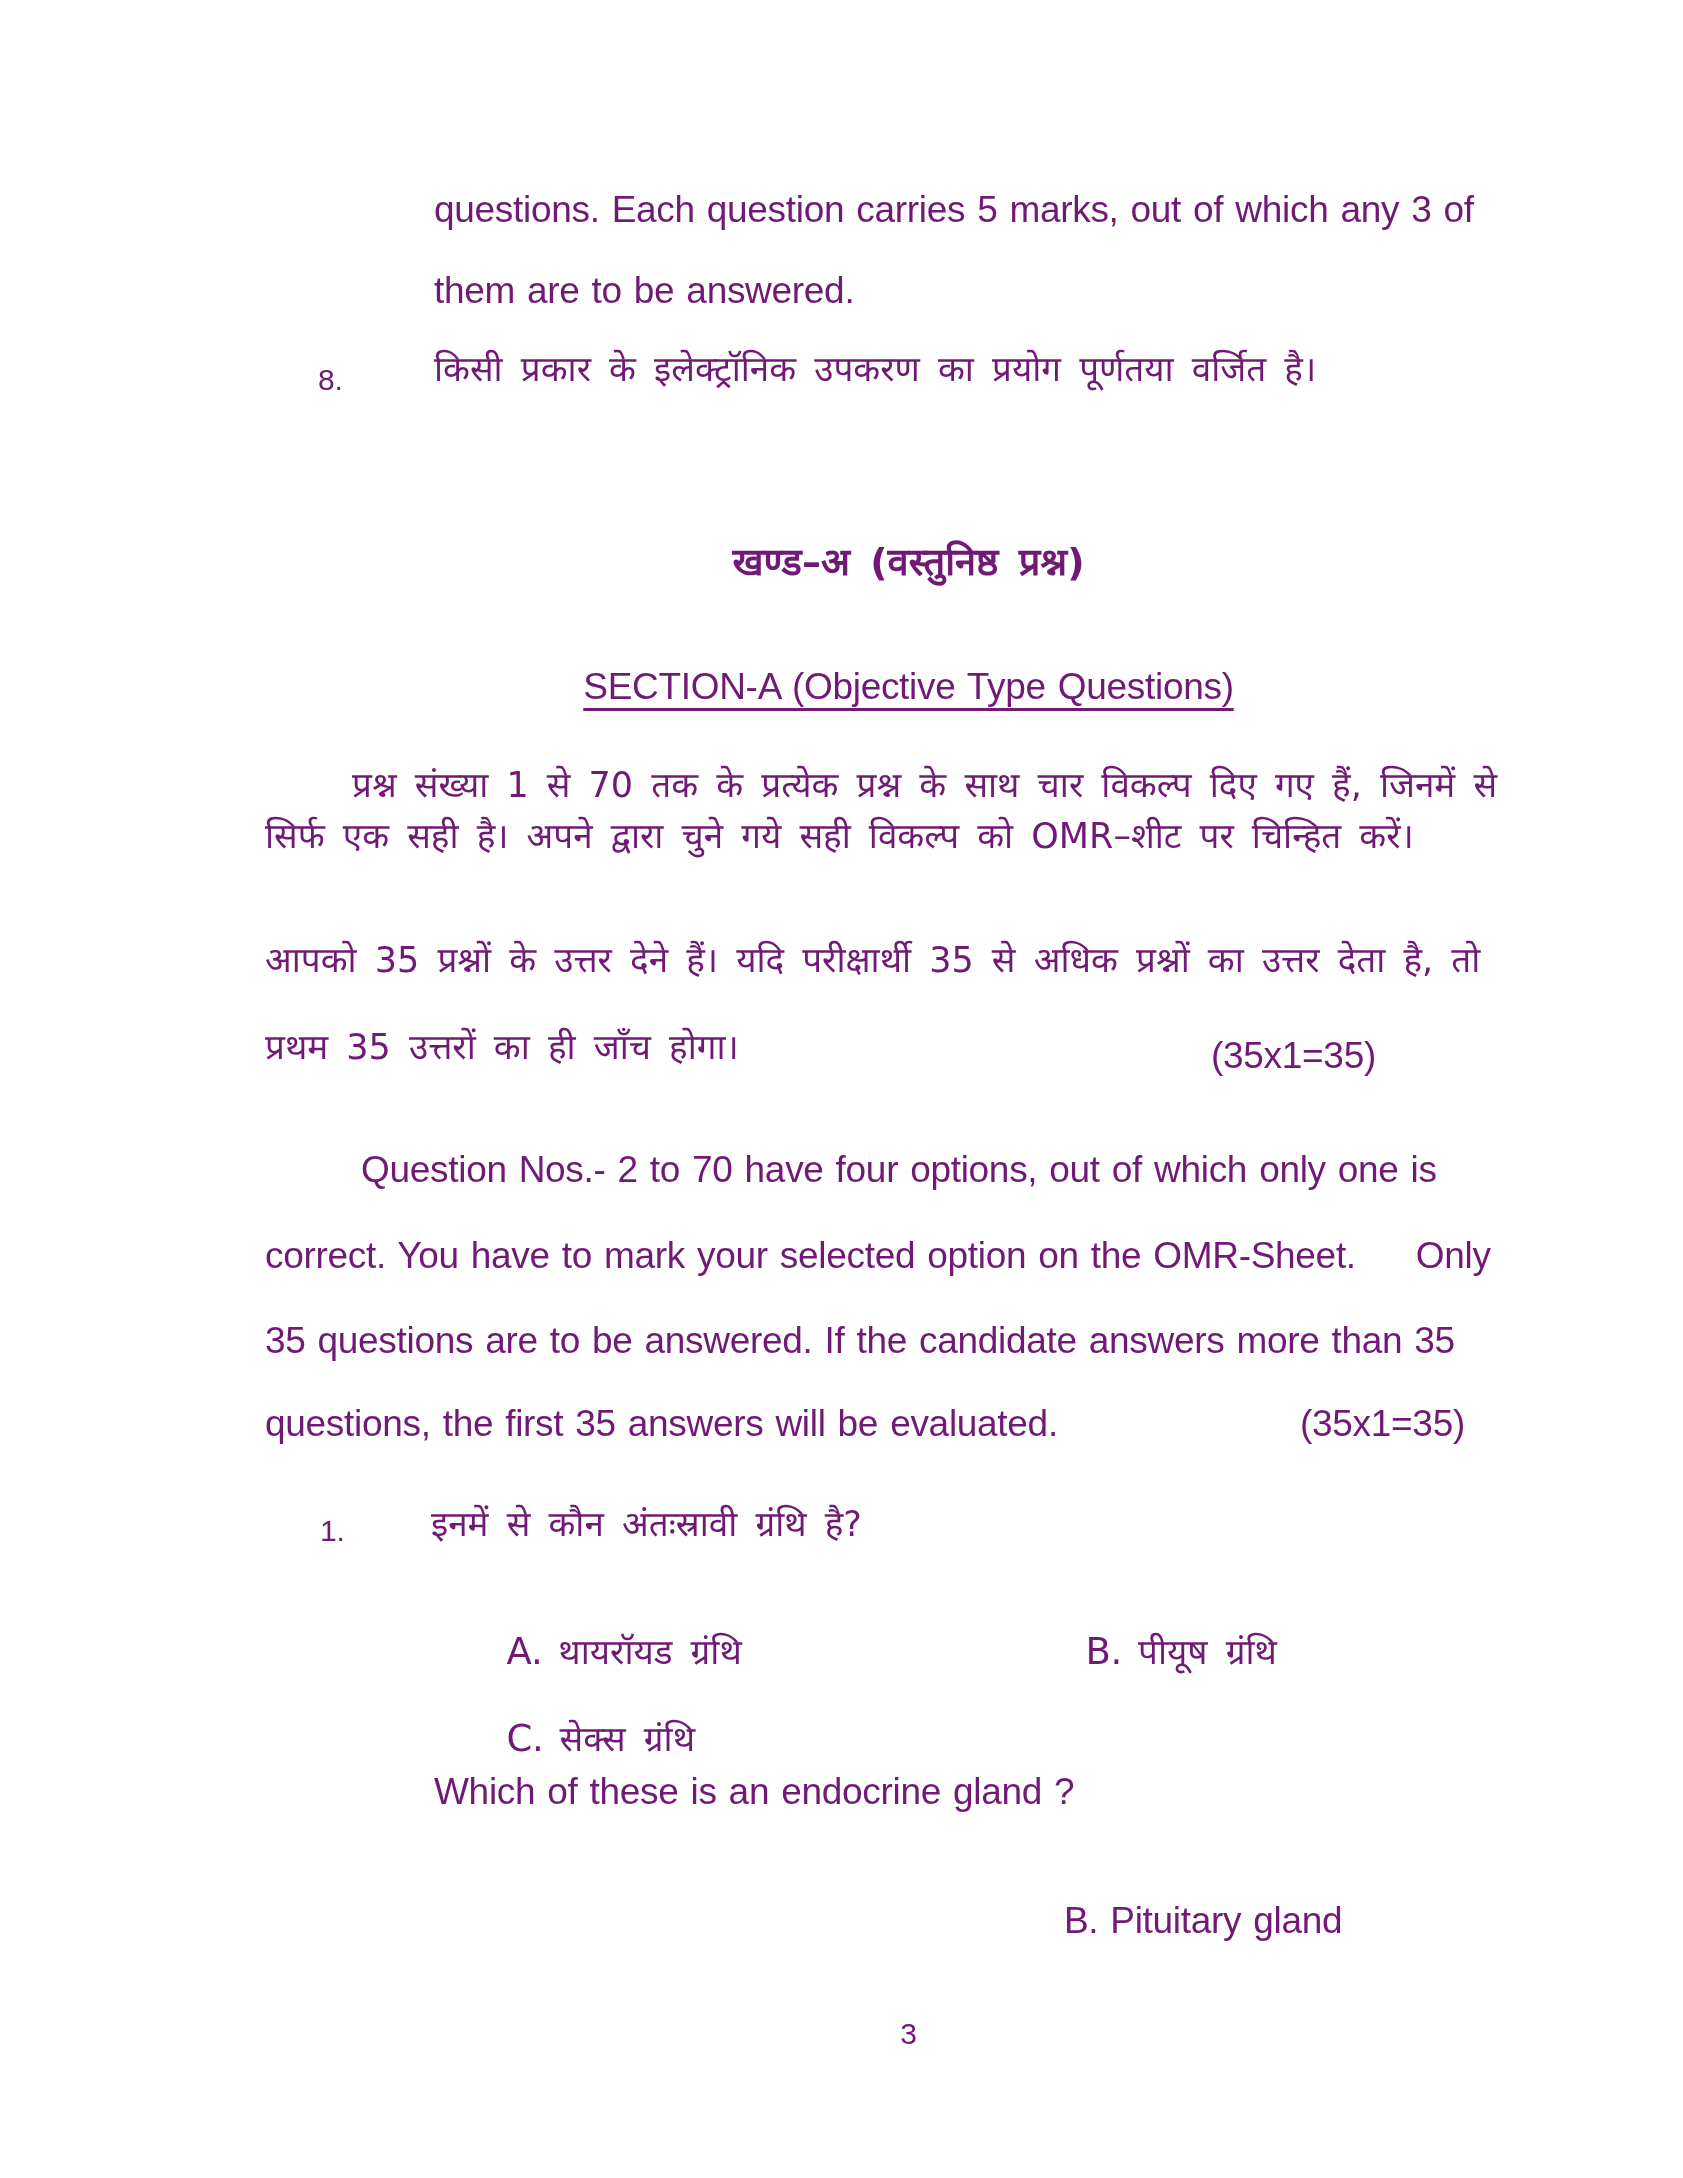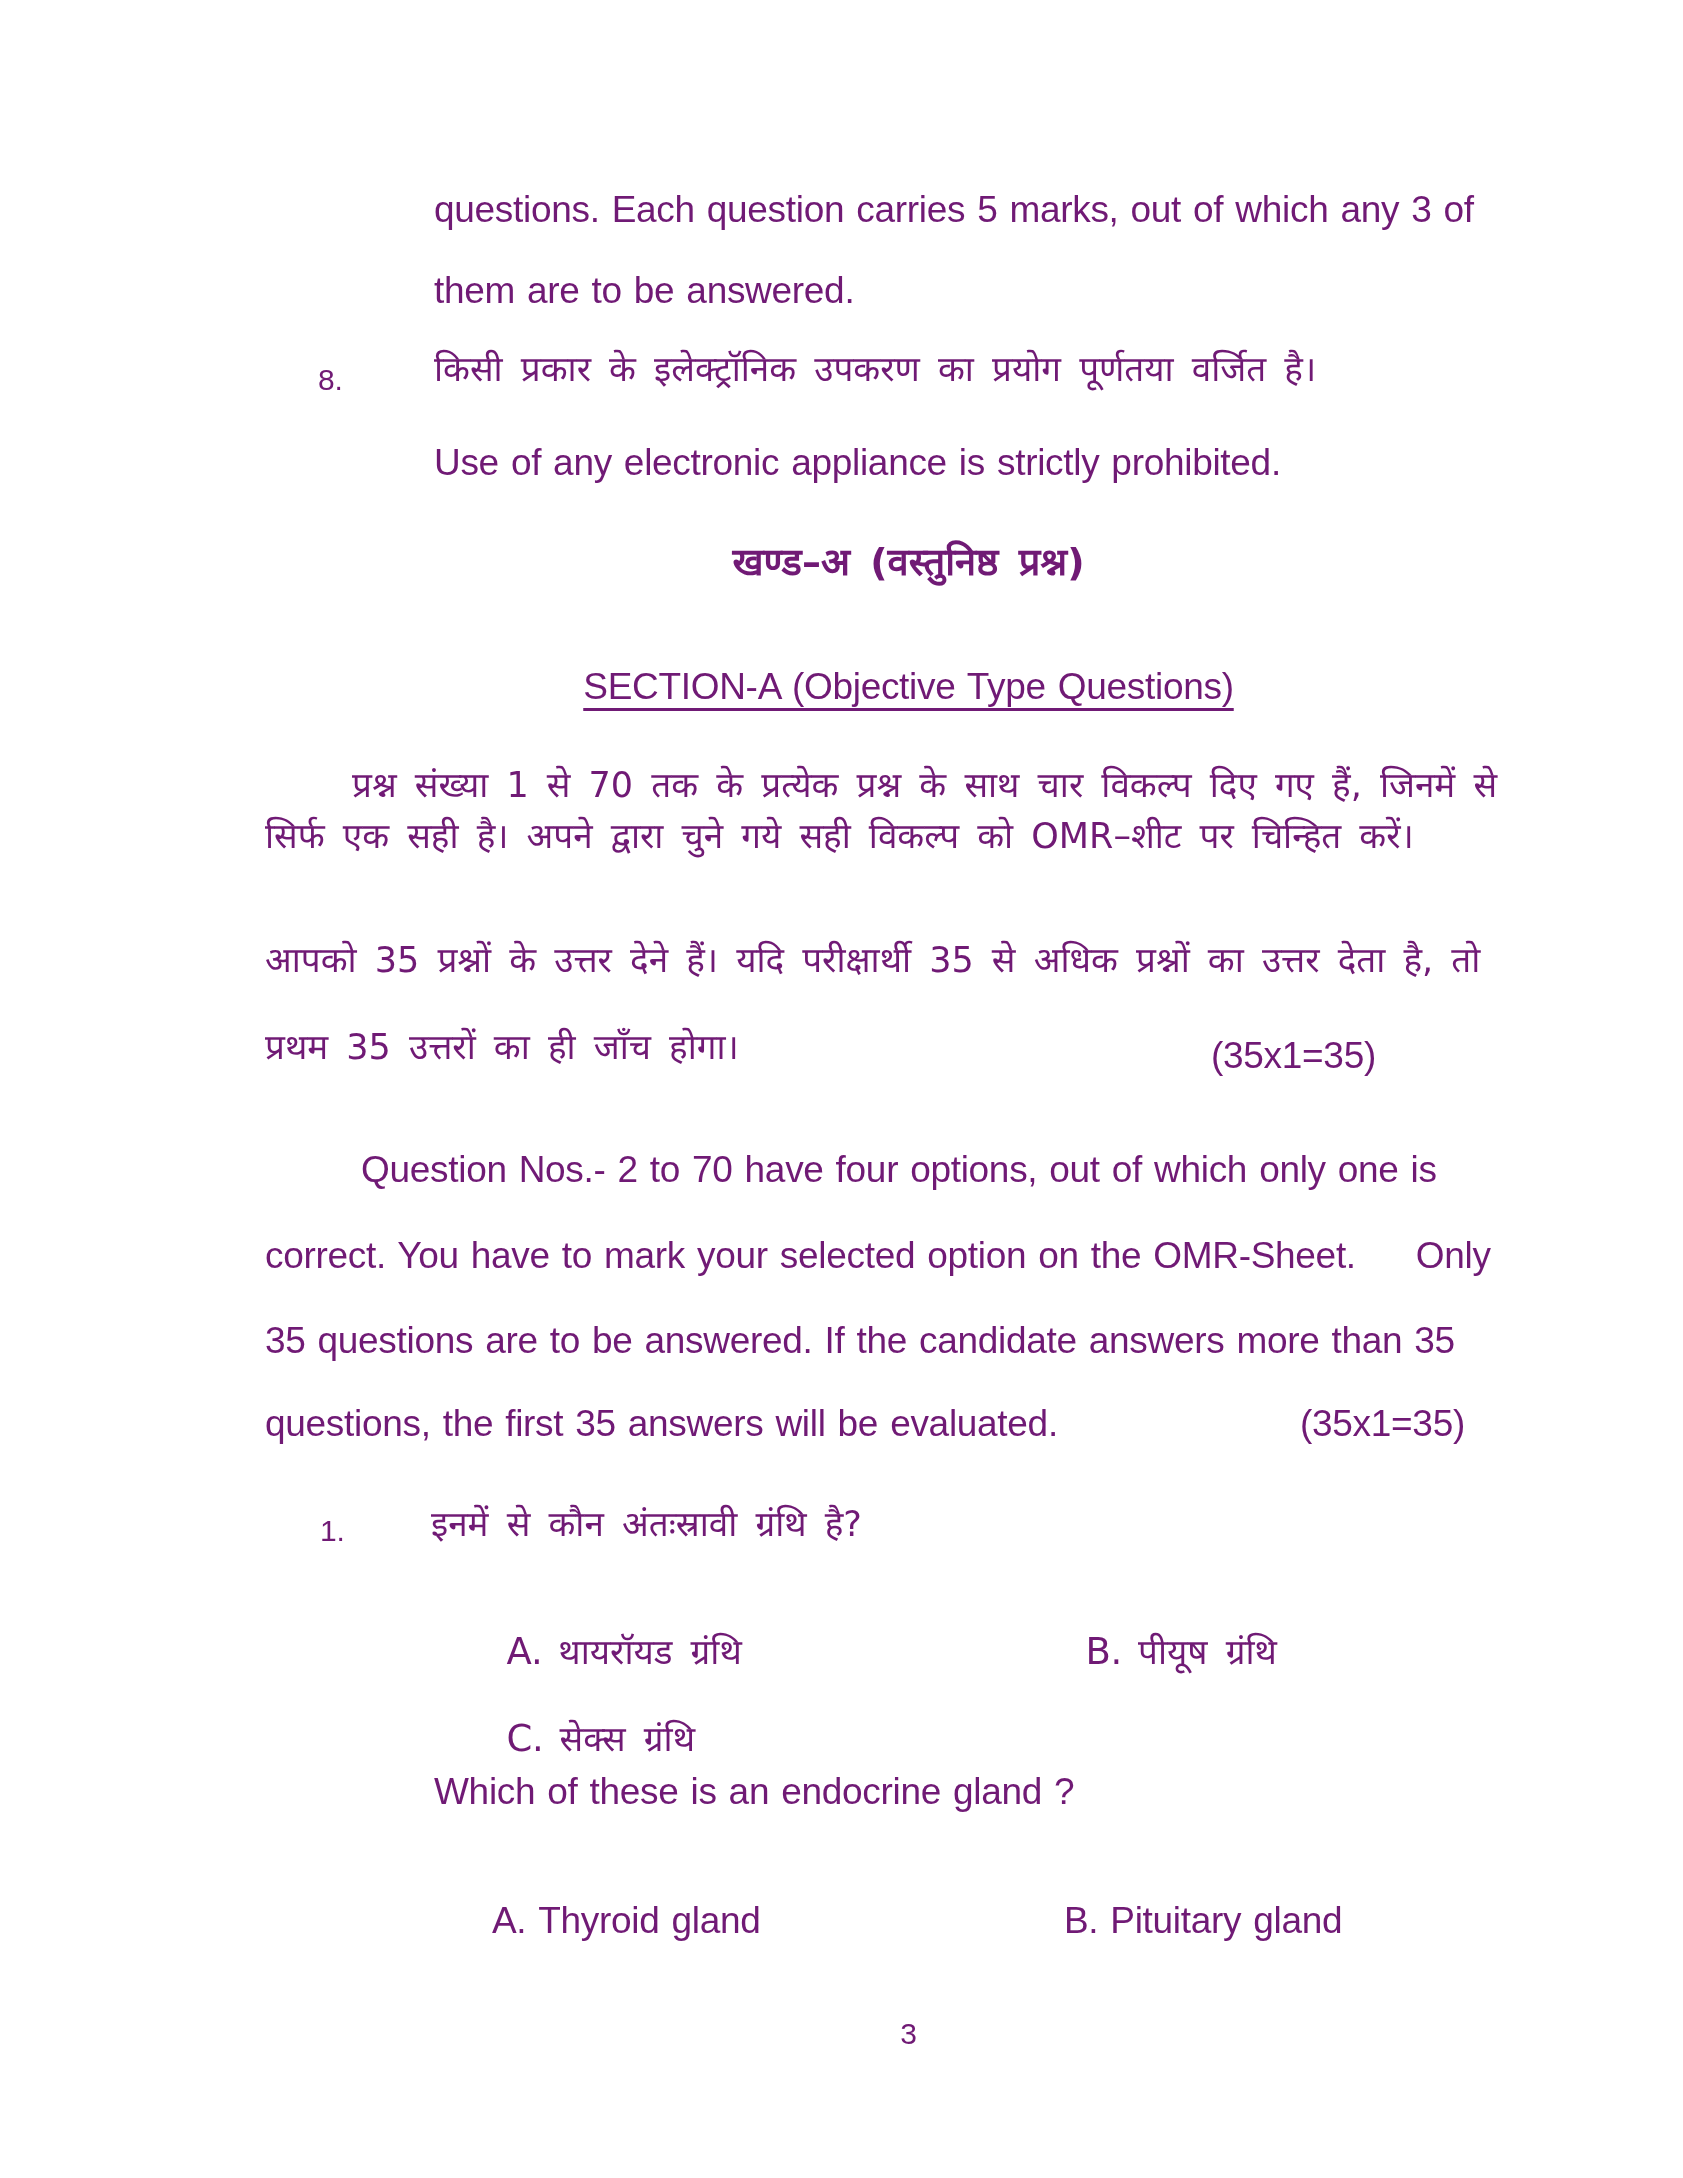--- a/index.html
+++ b/index.html
@@ -37,21 +37,20 @@
 </head>
 <body>
 
 <div class="page">
 
   <div class="t en" style="left:421px; top:188px;">questions. Each question carries 5 marks, out of which any 3 of</div>
   <div class="t en" style="left:421px; top:269px;">them are to be answered.</div>
 
   <div class="t en num" style="left:305px; top:362px;">8.</div>
   <div class="t hi" style="left:421px; top:348px;">किसी प्रकार के इलेक्ट्रॉनिक उपकरण का प्रयोग पूर्णतया वर्जित है।</div>
-  <div class="t en" style="left:421px; top:441px;">Use of any electronic appliance is strictly prohibited.</div>
 
   <div class="t hi khead center" style="top:540px;">खण्ड–अ (वस्तुनिष्ठ प्रश्न)</div>
   <div class="t en shead center" style="top:665px;">SECTION-A (Objective Type Questions)</div>
 
   <div class="t hi" style="left:339px; top:764px;">प्रश्न संख्या 1 से 70 तक के प्रत्येक प्रश्न के साथ चार विकल्प दिए गए हैं, जिनमें से</div>
   <div class="t hi" style="left:252px; top:815px;">सिर्फ एक सही है। अपने द्वारा चुने गये सही विकल्प को OMR–शीट पर चिन्हित करें।</div>
   <div class="t hi" style="left:252px; top:939px;">आपको 35 प्रश्नों के उत्तर देने हैं। यदि परीक्षार्थी 35 से अधिक प्रश्नों का उत्तर देता है, तो</div>
   <div class="t hi" style="left:252px; top:1026px;">प्रथम 35 उत्तरों का ही जाँच होगा।</div>
   <div class="t en" style="left:1198px; top:1034px;">(35x1=35)</div>
 
@@ -69,23 +68,20 @@
   </div>
   <div class="t hi" style="left:1000px; top:1588px;">
     <span class="opt-letter">B.</span><span class="opt-label">पीयूष ग्रंथि</span>
   </div>
   <div class="t hi" style="left:421px; top:1675px;">
     <span class="opt-letter">C.</span><span class="opt-label">सेक्स ग्रंथि</span>
   </div>
 
   <div class="t en" style="left:421px; top:1770px;">Which of these is an endocrine gland ?</div>
 
-  <div class="t en" style="left:433px; top:1855px;">
-    <span class="opt-letter">A.</span><span class="opt-label-en">Thyroid gland</span>
-  </div>
   <div class="t en" style="left:1003px; top:1855px;">
     <span class="opt-letter">B.</span><span class="opt-label-en">Pituitary gland</span>
   </div>
 
   <div class="t en center" style="top:2016px; font-size:30px;">3</div>
 
 </div>
 
 
 </body></html>

